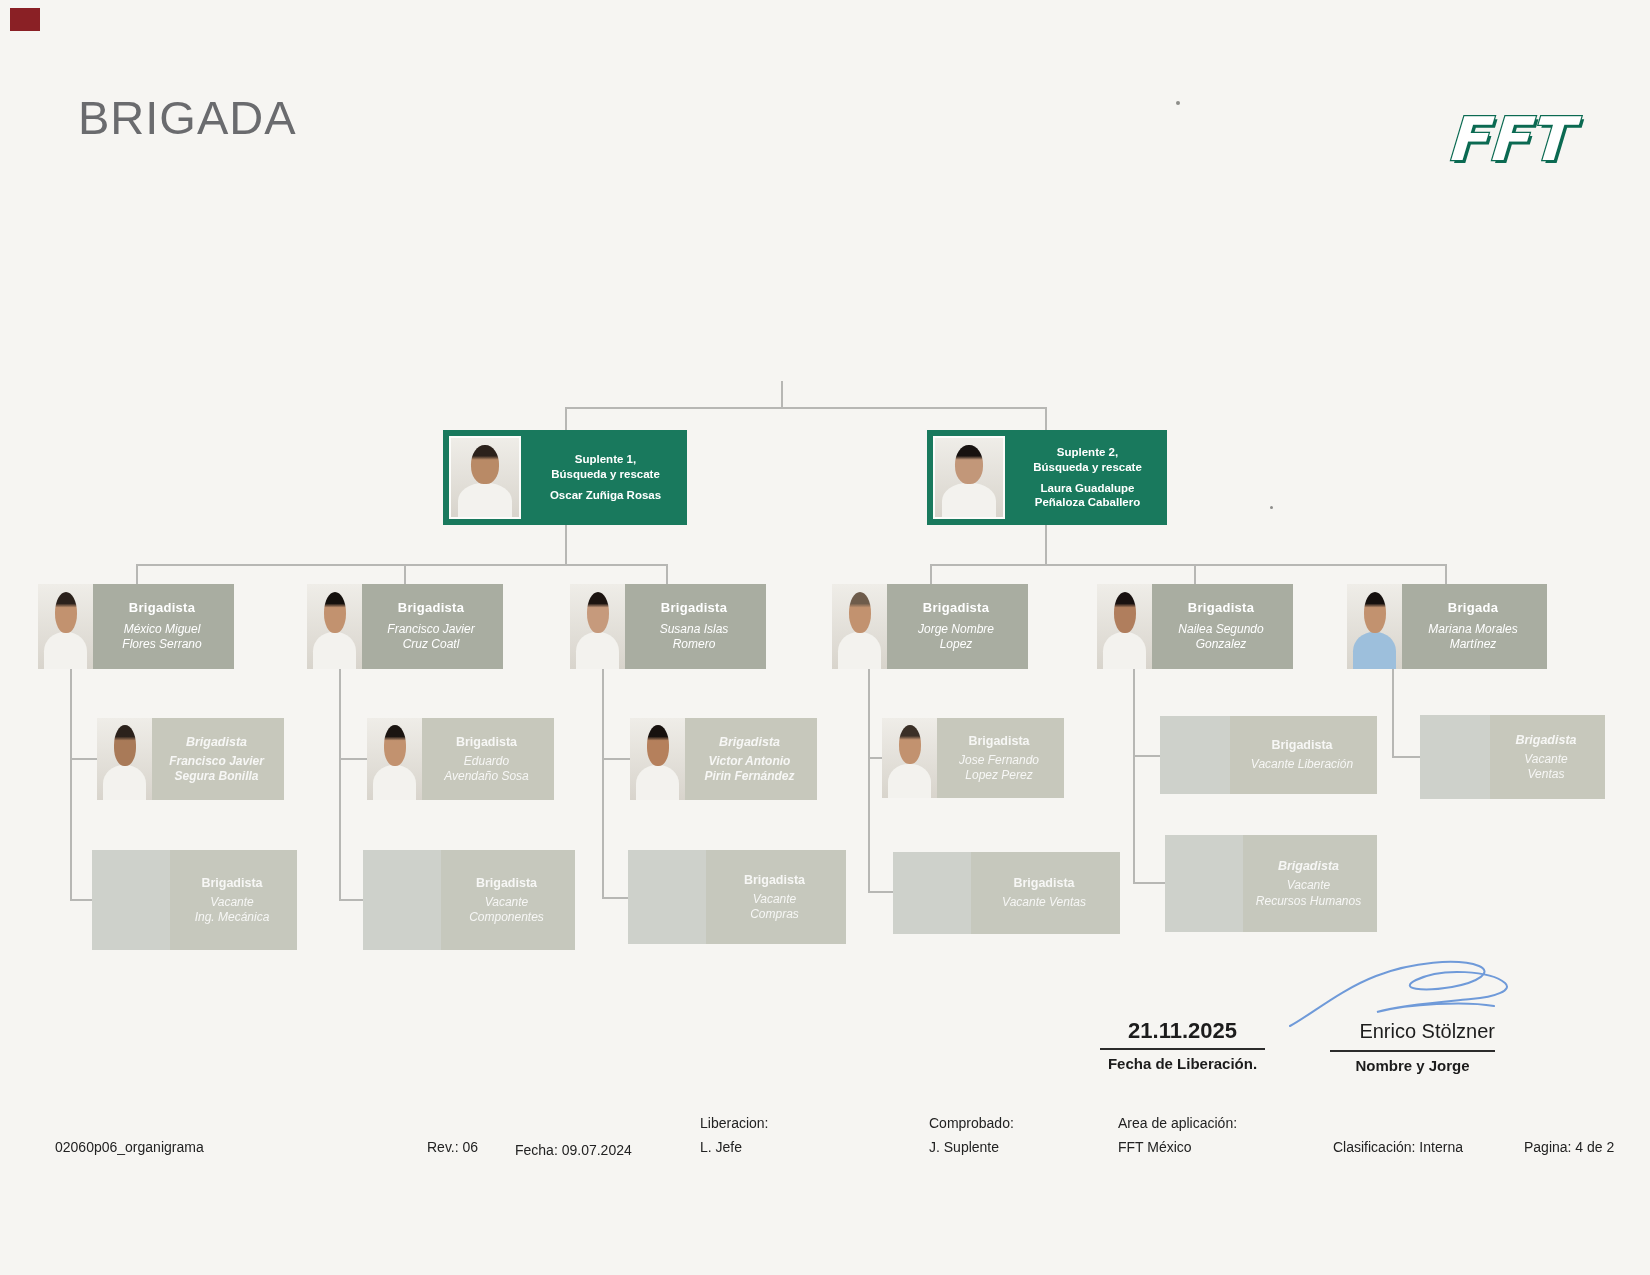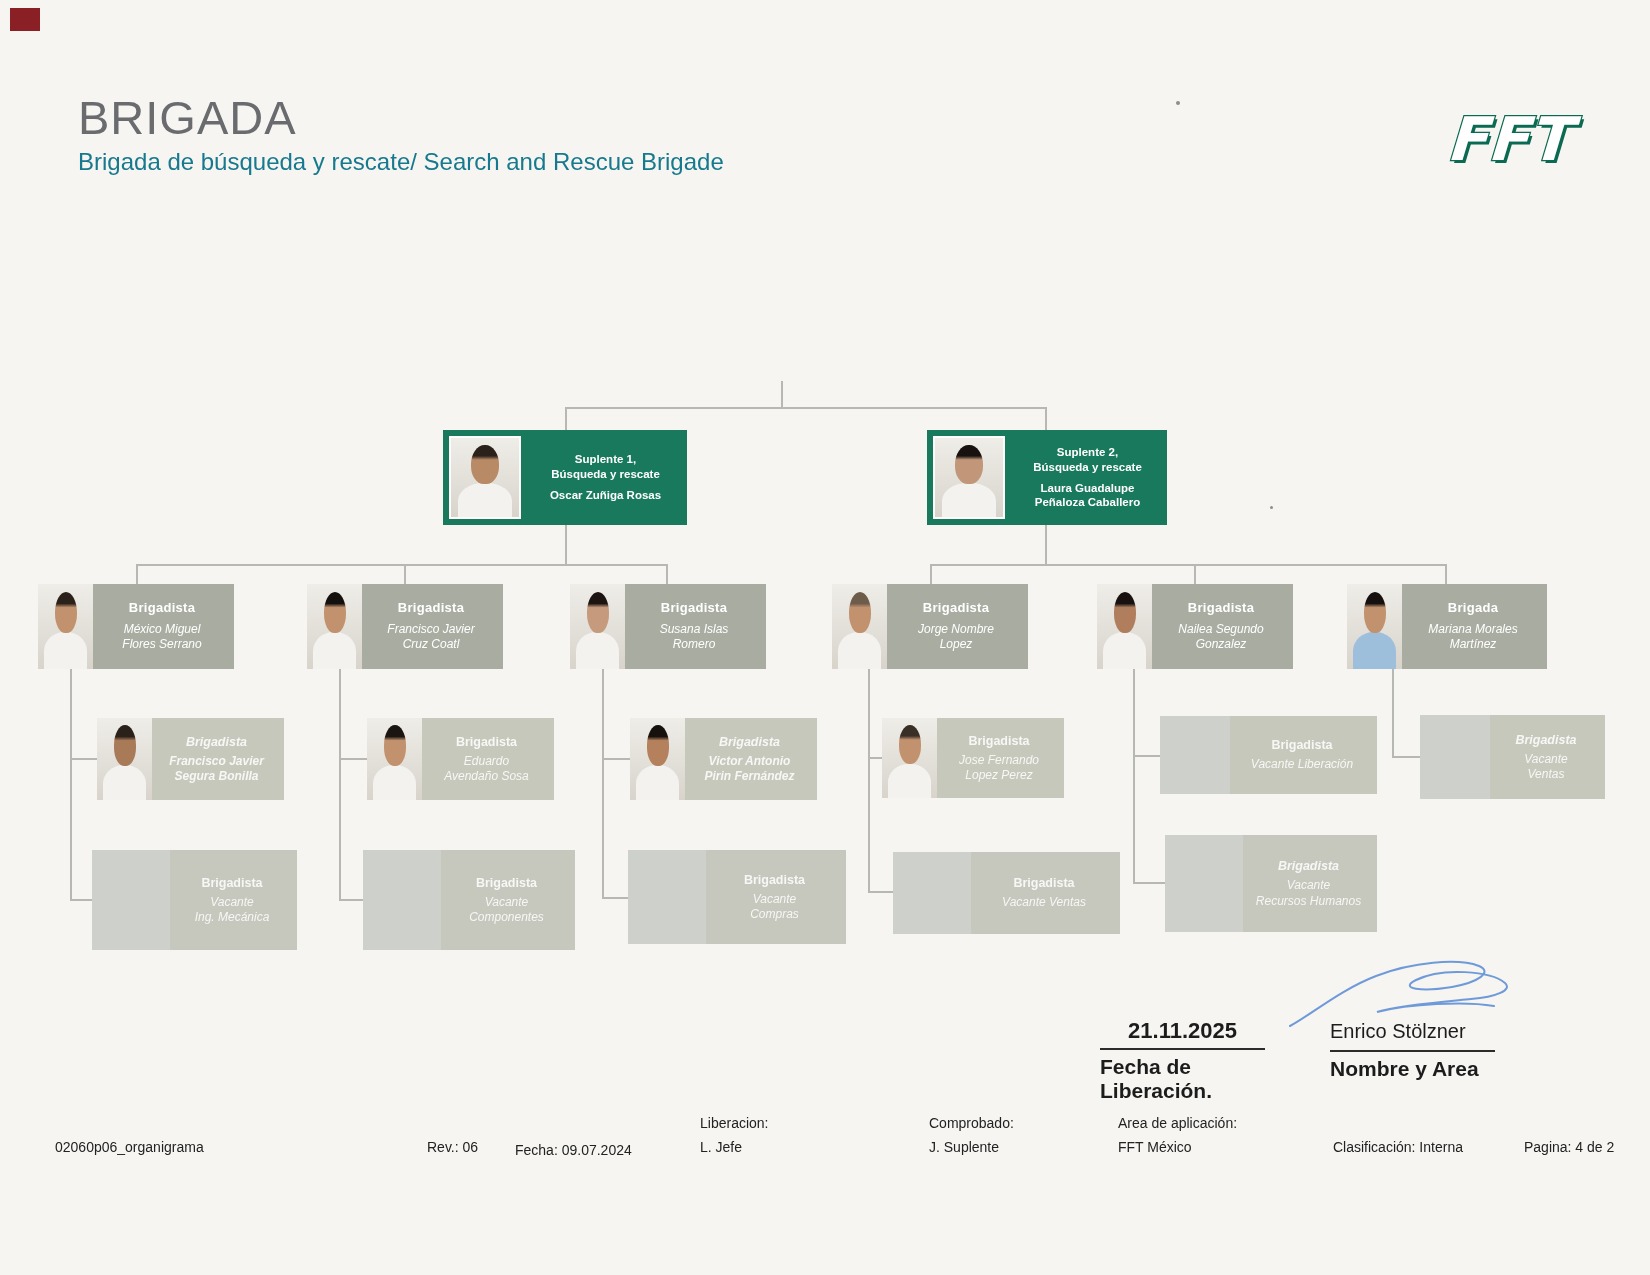--- a/index.html
+++ b/index.html
@@ -37,35 +37,34 @@
   .r1 .lbl{font-size:13px;font-weight:700;letter-spacing:.3px;margin-bottom:5px;}
   .r1 .nm{font-style:italic;font-weight:400;font-size:12px;}
   .faded .ctxt{color:rgba(255,255,255,.85);}
   .faded .lbl{font-size:12.5px;font-weight:700;margin-bottom:4px;}
   .faded .nm{font-style:italic;font-weight:400;font-size:12px;white-space:pre-line;}
   .faded .nm.bold{font-weight:700;}
   
   .sig-script{position:absolute;left:1282px;top:952px;}
   .sig-date{position:absolute;left:1100px;top:1018px;width:165px;text-align:center;
             font-size:22px;font-weight:700;color:#1c1c1c;}
-  .sig-name{position:absolute;left:1330px;top:1020px;width:165px;text-align:left;
+  .sig-name{position:absolute;left:1330px;top:1020px;width:165px;text-align:right;
             font-size:20px;color:#1c1c1c;}
   .sig-line{position:absolute;height:2px;background:#2c2c2c;}
-  .sig-cap{position:absolute;font-size:21px;font-weight:700;color:#1c1c1c;text-align:left;width:165px;}
+  .sig-cap{position:absolute;font-size:15px;font-weight:700;color:#1c1c1c;text-align:center;width:165px;}
   
   .ft{position:absolute;font-size:14px;color:#222;}
 </style>
 </head>
 <body>
 
 <div class="page">
 
   <div class="scan-mark"></div>
   <div class="title">BRIGADA</div>
-  <div class="subtitle">Brigada de búsqueda y rescate/ Search and Rescue Brigade</div>
   <div class="logo">
     <svg width="170" height="64" viewBox="0 0 170 64">
       <g transform="skewX(-6)">
         <text x="92" y="52" text-anchor="middle" font-family="DejaVu Sans, sans-serif" font-size="60" font-weight="bold" font-style="italic" fill="#0b6a52" transform="translate(3,3)">FFT</text>
         <text x="92" y="52" text-anchor="middle" font-family="DejaVu Sans, sans-serif" font-size="60" font-weight="bold" font-style="italic" fill="#ffffff" stroke="#0b6a52" stroke-width="2.5" paint-order="stroke">FFT</text>
       </g>
     </svg>
   </div>
   <div class="speck" style="left:1176px;top:101px;width:4px;height:4px;"></div>
   <div class="speck" style="left:1270px;top:506px;width:3px;height:3px;"></div>
@@ -288,21 +287,21 @@
   <div class="sig-script">
     <svg width="235" height="90" viewBox="0 0 235 90">
       <path d="M8,74 C30,62 58,38 94,24 C130,10 176,6 197,14 C211,20 197,30 170,35 C140,40 116,37 134,28 C160,15 209,19 223,31 C231,38 214,45 189,47 C158,50 118,53 95,60 C128,52 182,49 212,54" stroke="#6f9ad9" stroke-width="2" fill="none" stroke-linecap="round"></path>
     </svg>
   </div>
   <div class="sig-date">21.11.2025</div>
   <div class="sig-line" style="left:1100px;top:1048px;width:165px"></div>
   <div class="sig-cap" style="left:1100px;top:1055px">Fecha de Liberación.</div>
   <div class="sig-name">Enrico Stölzner</div>
   <div class="sig-line" style="left:1330px;top:1050px;width:165px"></div>
-  <div class="sig-cap" style="left:1330px;top:1057px">Nombre y Area</div>
+  <div class="sig-cap" style="left:1330px;top:1057px">Nombre y Jorge</div>
 
   <div class="ft" style="left:55px;top:1139px">02060p06_organigrama</div>
   <div class="ft" style="left:427px;top:1139px">Rev.: 06</div>
   <div class="ft" style="left:515px;top:1142px">Fecha: 09.07.2024</div>
   <div class="ft" style="left:700px;top:1115px">Liberacion:</div>
   <div class="ft" style="left:700px;top:1139px">L. Jefe</div>
   <div class="ft" style="left:929px;top:1115px">Comprobado:</div>
   <div class="ft" style="left:929px;top:1139px">J. Suplente</div>
   <div class="ft" style="left:1118px;top:1115px">Area de aplicación:</div>
   <div class="ft" style="left:1118px;top:1139px">FFT México</div>

